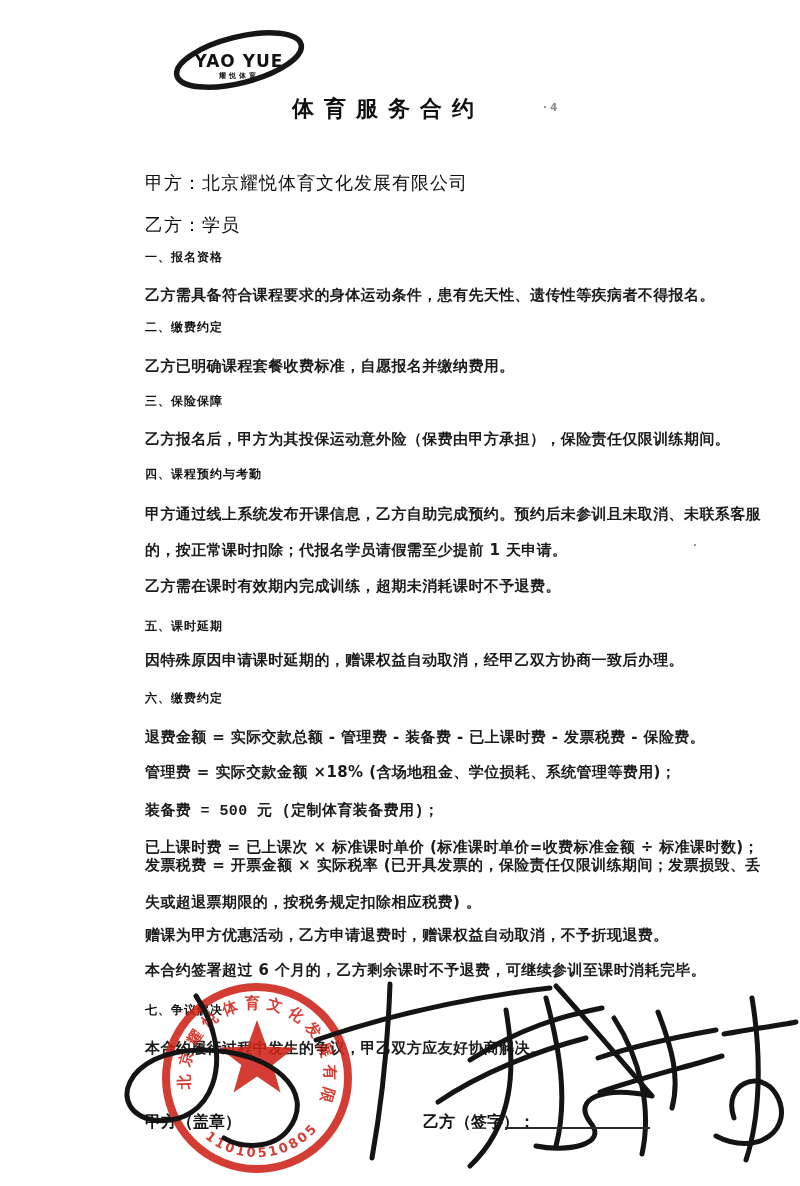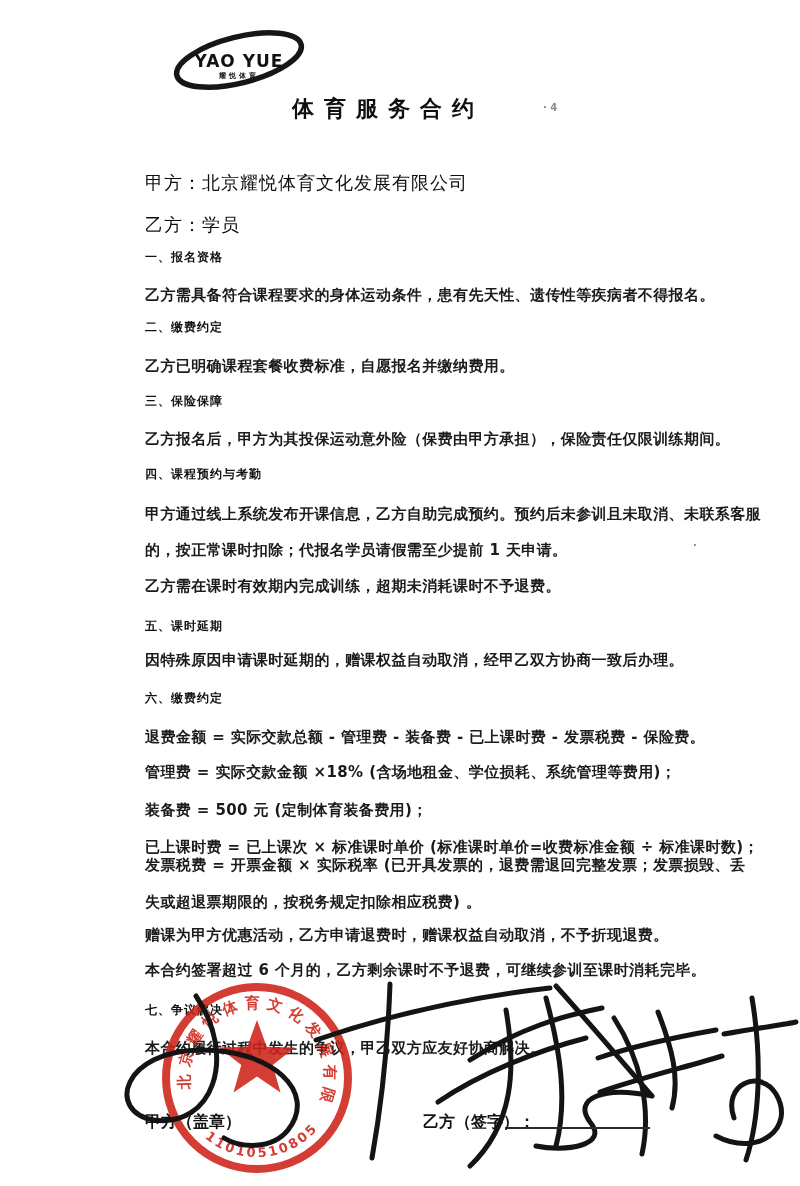--- a/index.html
+++ b/index.html
@@ -58,23 +58,23 @@
 <div class="abs ln" style="top:505px;">甲方通过线上系统发布开课信息，乙方自助完成预约。预约后未参训且未取消、未联系客服</div>
 <div class="abs ln" style="top:541px;">的，按正常课时扣除；代报名学员请假需至少提前 1 天申请。</div>
 <div class="abs ln" style="top:577px;">乙方需在课时有效期内完成训练，超期未消耗课时不予退费。</div>
 
 <div class="abs hd" style="top:618px;">五、课时延期</div>
 <div class="abs ln" style="top:651px;">因特殊原因申请课时延期的，赠课权益自动取消，经甲乙双方协商一致后办理。</div>
 
 <div class="abs hd" style="top:690px;">六、缴费约定</div>
 <div class="abs ln" style="top:728px;">退费金额 = 实际交款总额 - 管理费 - 装备费 - 已上课时费 - 发票税费 - 保险费。</div>
 <div class="abs ln" style="top:763px;text-align:right;">管理费 = 实际交款金额 ×18% (含场地租金、学位损耗、系统管理等费用)；</div>
-<div class="abs ln" style="top:801px;">装备费 = 500 元 (定制体育装备费用)；</div>
+<div class="abs ln" style="top:801px;font-family:Liberation Mono, monospace;">装备费 = 500 元 (定制体育装备费用)；</div>
 <div class="abs ln" style="top:838px;">已上课时费 = 已上课次 × 标准课时单价 (标准课时单价=收费标准金额 ÷ 标准课时数)；</div>
-<div class="abs ln" style="top:856px;">发票税费 = 开票金额 × 实际税率 (已开具发票的，退费需退回完整发票；发票损毁、丢</div>
+<div class="abs ln" style="top:856px;">发票税费 = 开票金额 × 实际税率 (已开具发票的，保险责任仅限训练期间；发票损毁、丢</div>
 <div class="abs ln" style="top:893px;">失或超退票期限的，按税务规定扣除相应税费) 。</div>
 <div class="abs ln" style="top:926px;">赠课为甲方优惠活动，乙方申请退费时，赠课权益自动取消，不予折现退费。</div>
 <div class="abs ln" style="top:961px;">本合约签署超过 6 个月的，乙方剩余课时不予退费，可继续参训至课时消耗完毕。</div>
 
 <div class="abs hd" style="top:1002px;">七、争议解决</div>
 <div class="abs ln" style="top:1039px;">本合约履行过程中发生的争议，甲乙双方应友好协商解决。</div>
 
 <div class="abs sig-label" style="left:145px;top:1112px;">甲方（盖章）</div>
 <div class="abs sig-label" style="left:423px;top:1112px;">乙方（签字）：</div>
 

